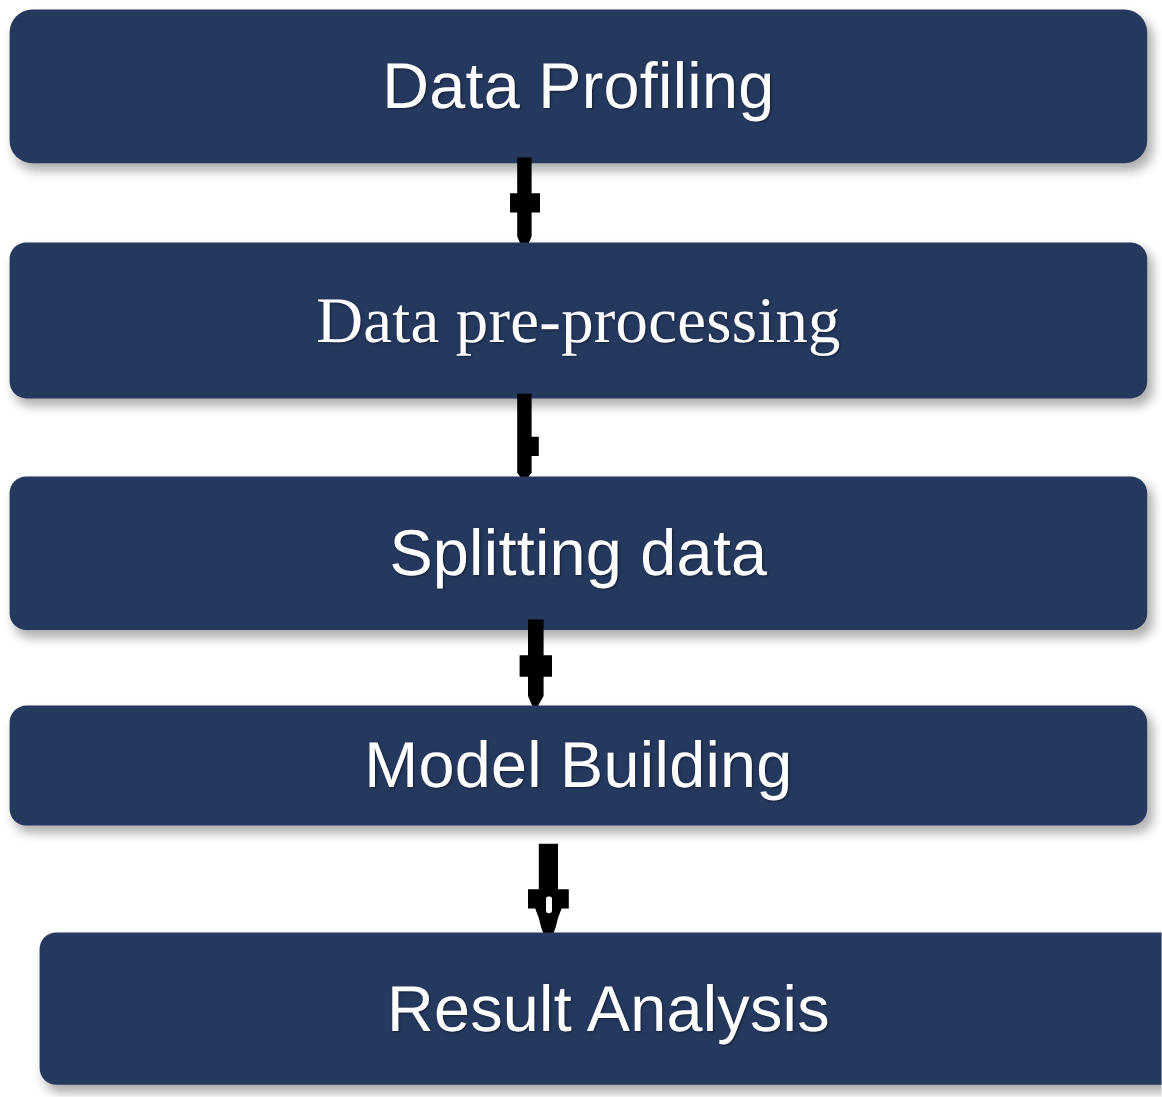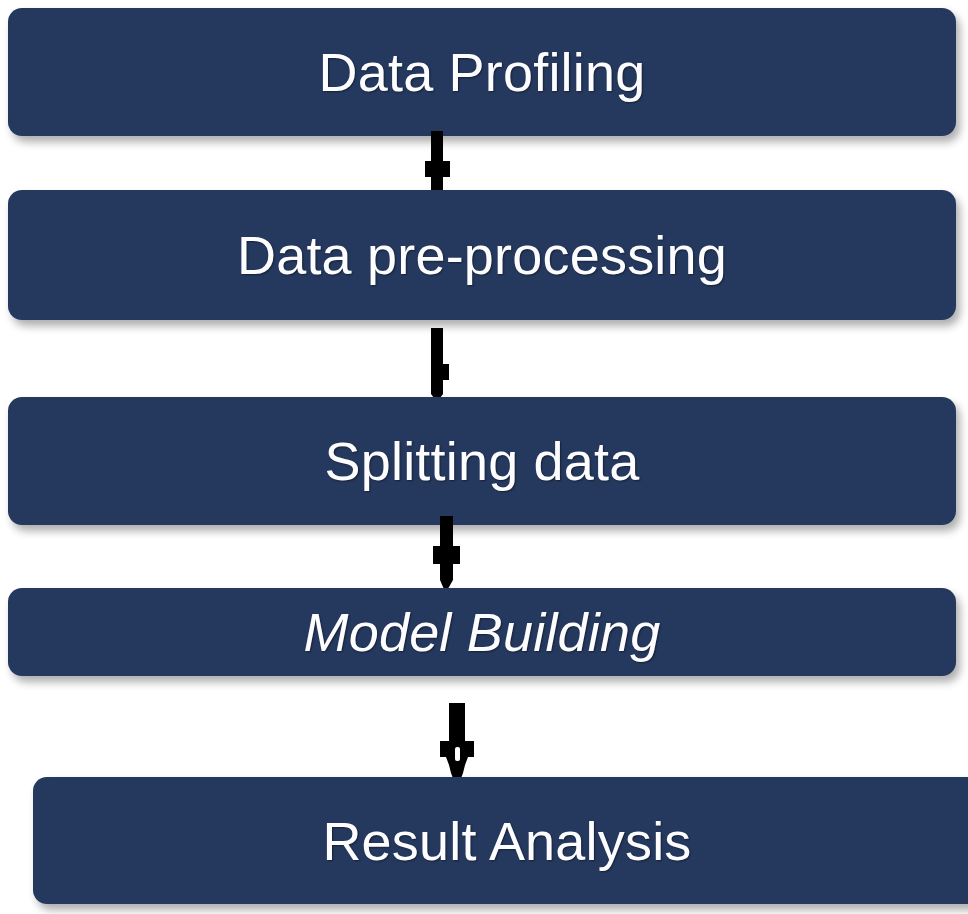--- a/index.html
+++ b/index.html
@@ -37,24 +37,24 @@
   .node-label {
     color: #fdfdff;
     font-size: 54px;
     font-weight: 400;
     line-height: 1;
     letter-spacing: 0.2px;
     text-shadow: 1px 1px 2px rgba(0,0,0,0.45);
     white-space: nowrap;
   }
 
-  .node-1 { top: 8px;   height: 128px; }
-  .node-2 { top: 190px; height: 130px; }
+  .node-1 { top: 8px;   height: 128px; border-radius: 19px; }
+  .node-2 { top: 202px; height: 130px; font-family: Liberation Serif, serif; }
   .node-3 { top: 397px; height: 128px; }
-  .node-4 { top: 588px; height: 88px; font-style: italic; }
+  .node-4 { top: 588px; height: 100px; }
   .node-5 { top: 777px; height: 127px; margin-left: 25px; }
 
   
   .arrow {
     position: absolute;
     overflow: visible;
   }
   .arrow svg { display: block; }
 
   .arrow-1 { left: 420px; top: 131px; }

